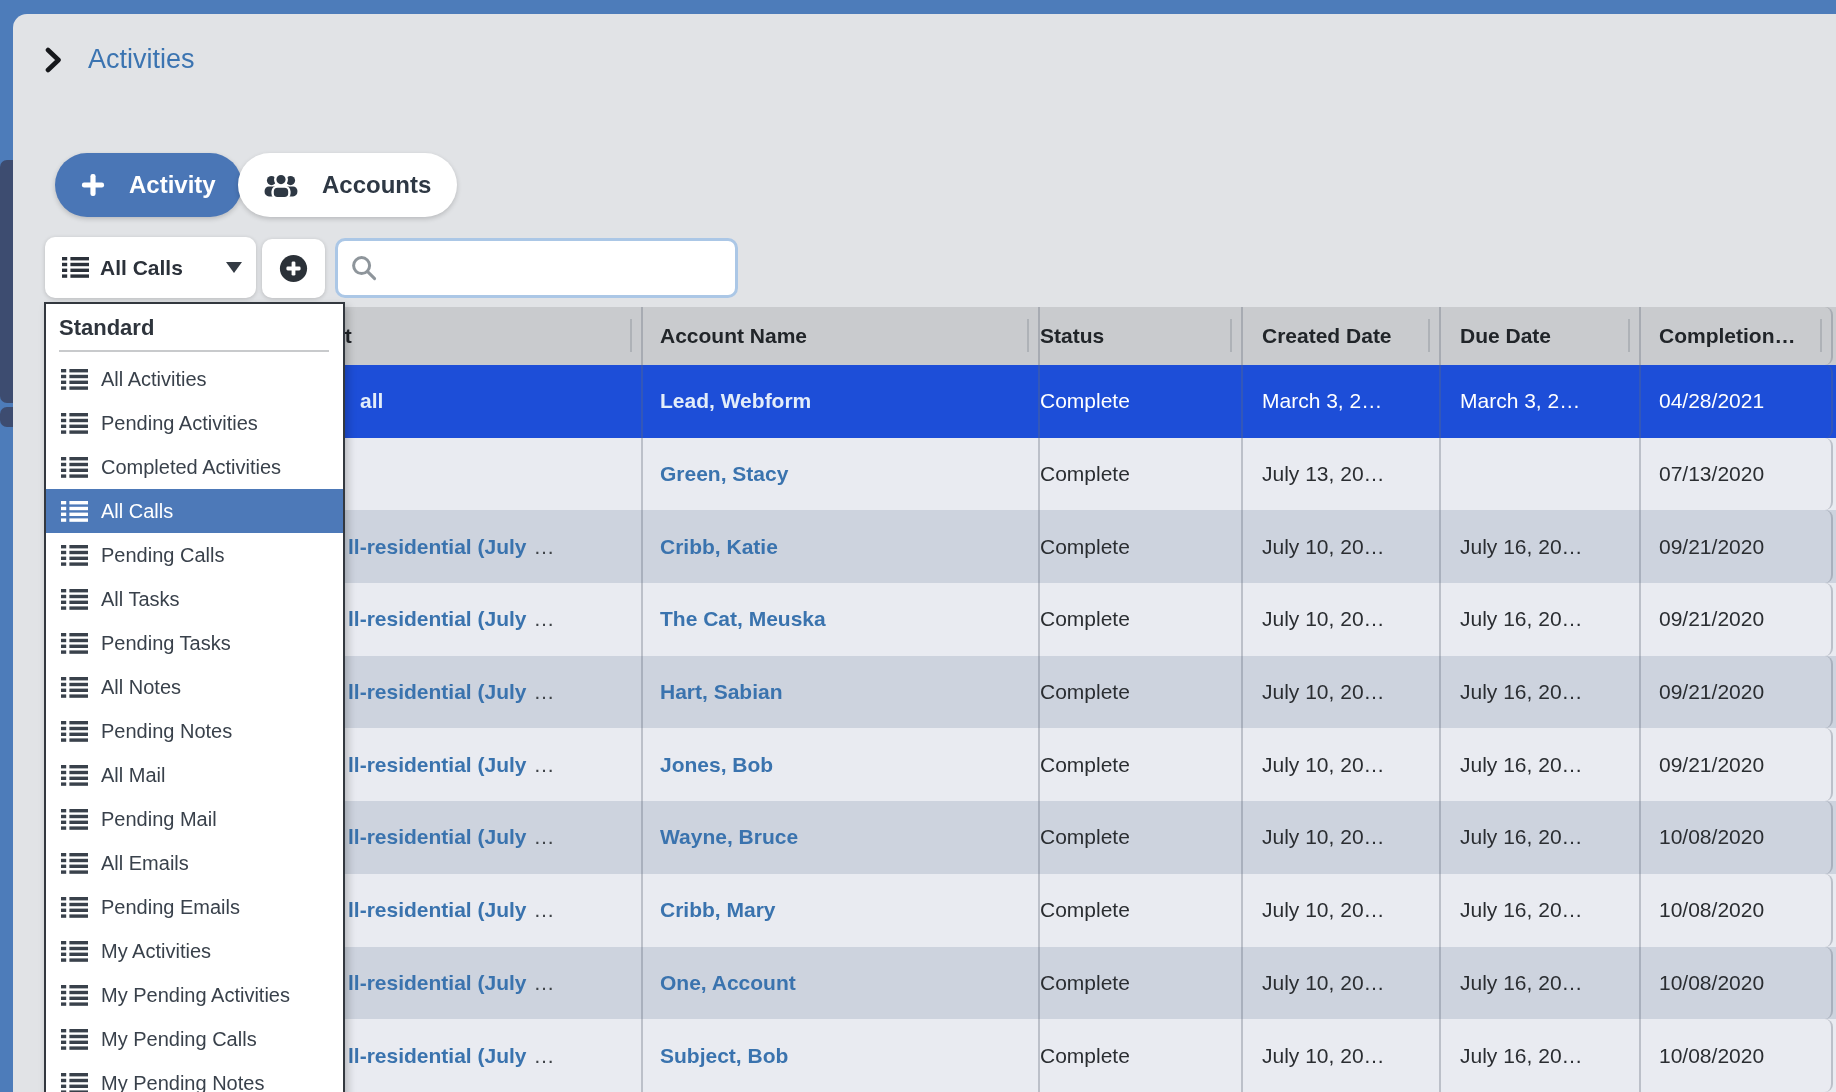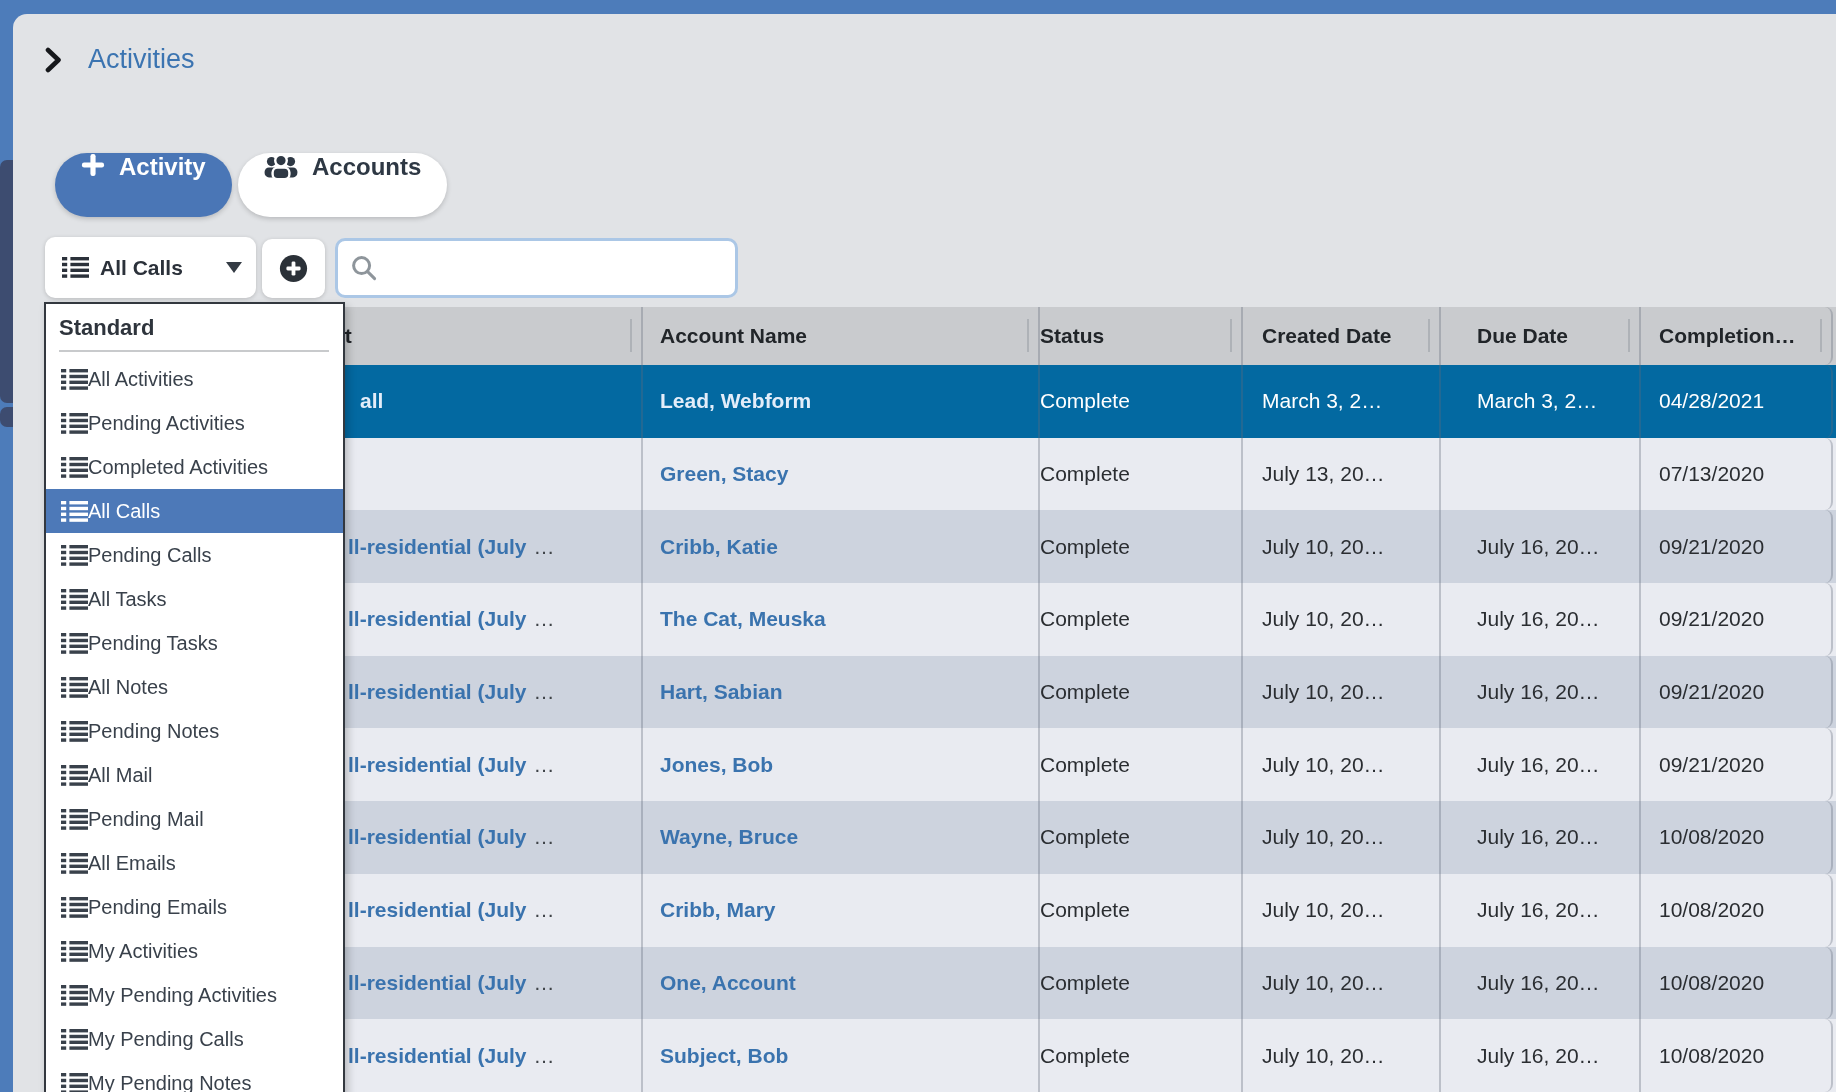--- a/index.html
+++ b/index.html
@@ -14,21 +14,21 @@
   .navtab   { position:absolute; width:13px; background:#3d4c70; border-radius:7px 0 0 7px; z-index:3; }
   .navtab.t1{ left:0; top:160px; height:243px; }
   .navtab.t2{ left:0; top:407px; height:20px; }
 
   
   .crumbs { position:absolute; left:45px; top:44px; display:flex; align-items:center; gap:26px; }
   .crumbs .label { font-size:27px; font-weight:normal; color:#3b74b1; cursor:pointer; }
 
   
   .pill { position:absolute; top:153px; height:64px; border-radius:32px; display:inline-flex;
-          align-items:flex-start; gap:14px; font-size:24px; font-weight:bold; cursor:pointer;
+          align-items:center; gap:24px; font-size:24px; font-weight:bold; cursor:pointer;
           box-shadow:0 2px 5px rgba(0,0,0,.18); }
   .pill.activity { left:55px;  padding:0 26px; background:#4a76b6; color:#ffffff; }
   .pill.accounts { left:238px; padding:0 26px; background:#ffffff; color:#2e3844; }
 
   
   .view-btn { position:absolute; left:45px; top:237px; width:211px; height:61px; background:#fff;
               border-radius:10px; display:flex; align-items:center; padding:0 14px 0 17px; gap:11px;
               font-size:21px; font-weight:bold; color:#2b313a; cursor:pointer;
               box-shadow:0 1px 4px rgba(0,0,0,.18); }
   .view-btn .caret { margin-left:auto; width:0; height:0; border-left:8px solid transparent;
@@ -42,45 +42,45 @@
   .search input { border:none; outline:none; flex:1; height:100%; font-size:20px;
               font-family:inherit; color:#2b313a; background:transparent; }
 
   
   .table { position:absolute; left:115px; top:307px; width:1721px; z-index:1; }
   .thead, .trow { display:grid; grid-template-columns:528px 397px 203px 198px 200px 192px 1fr; }
   .thead { height:58px; background:#c9cbce; }
   .trow  { height:72.7px; }
   .trow.dark  { background:#cdd3de; }
   .trow.light { background:#e9ebf1; }
-  .trow.selected { background:#0369a1; }
+  .trow.selected { background:#1d4ed8; }
   .cell { display:flex; align-items:center; border-right:2px solid rgba(96,106,122,.33);
           overflow:hidden; white-space:nowrap; position:relative; }
   .cell:last-child { border-right:none; }
   .thead .cell { font-size:21px; font-weight:bold; color:#212529; cursor:pointer; }
   .thead .cell::after { content:""; position:absolute; right:9px; top:20%; height:58%; width:2px;
           background:#aeb2b7; }
   .thead .cell:last-child::after { display:none; }
   .cell.c0 { padding-left:233px; } .thead .cell.c0 { padding-left:161px; }
   .trow.selected .cell.c0 { padding-left:245px; }
   .cell.c1 { padding-left:17px; } .cell.c2 { }
-  .cell.c3 { padding-left:19px; } .cell.c4 { padding-left:36px; } .cell.c5 { padding-left:18px;border-radius:8px; }
+  .cell.c3 { padding-left:19px; } .cell.c4 { padding-left:19px; } .cell.c5 { padding-left:18px;border-radius:8px; }
   .trow .cell { font-size:21px; color:#2a2d31; }
   .trow .link { font-weight:bold; color:#3a73ae; cursor:pointer; }
   .trow.selected .cell { color:#ffffff; }
   .trow.selected .link { color:#e3edf9; }
   .subj-ell { margin-left:7px; color:#3f4348; font-weight:normal; }
 
   
   .panel { position:absolute; left:44px; top:302px; width:301px; height:830px; background:#fff;
            border:2px solid #33383f; z-index:20; box-shadow:3px 4px 8px rgba(0,0,0,.22); }
   .panel-head { margin:11px 14px 0 13px; padding-bottom:9px; font-size:22px; font-weight:bold;
            color:#2e343c; border-bottom:2px solid #c8cacc; }
   .panel-list { list-style:none; margin-top:5px; }
-  .panel-list li { height:44px; display:flex; align-items:center; padding-left:15px;
+  .panel-list li { height:44px; display:flex; align-items:center; gap:13px; padding-left:15px;
            font-size:20px; color:#39414b; cursor:pointer; }
   .panel-list li.sel { background:#4d79b8; color:#ffffff; }
   .icon { flex:0 0 auto; display:inline-flex; }
 </style>
 </head>
 <body>
 
 <div class="screen">
   <div class="topbar"></div>
   <div class="leftstrip"></div>

